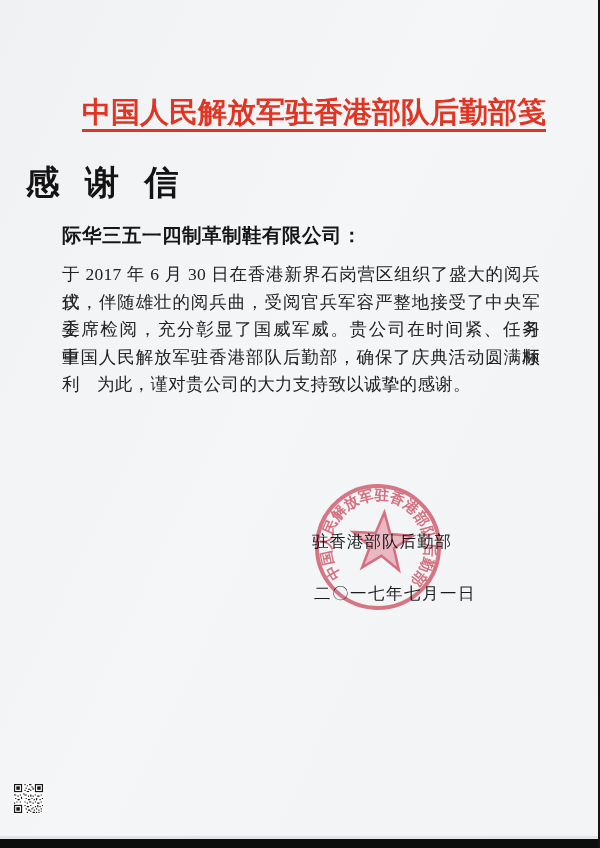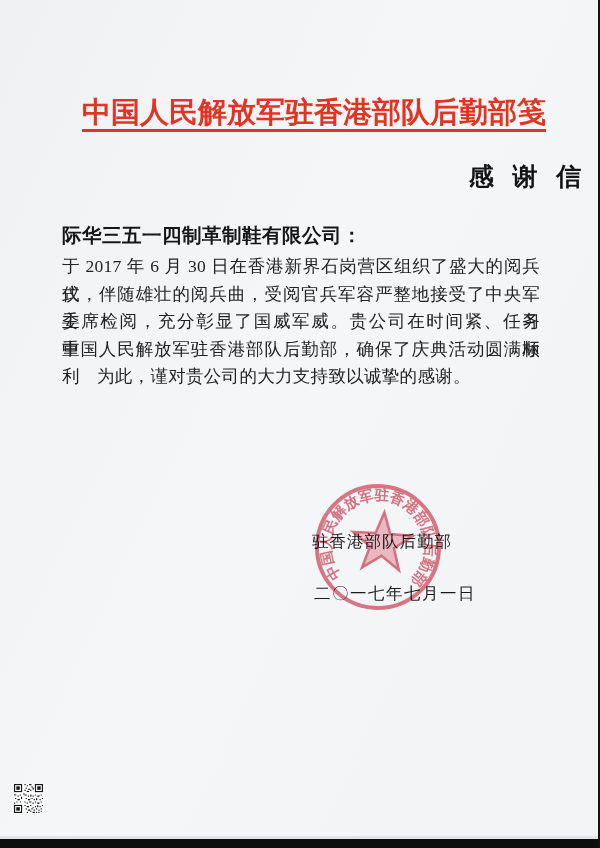--- a/index.html
+++ b/index.html
@@ -18,30 +18,30 @@
   }
   .letterhead .lh-inner{
     display:inline-block;
     font-size:29px;font-weight:bold;color:#e13422;
     letter-spacing:0px;line-height:32px;
     border-bottom:3px solid #e13422;
     padding-bottom:1px;
   }
   .doc-title{
     position:absolute;top:160px;left:0;right:0;
-    text-align:right;
-    font-size:25px;font-weight:bold;color:#141414;
+    text-align:left;
+    font-size:34px;font-weight:bold;color:#141414;
     letter-spacing:0.75em;text-indent:0.75em;
   }
   .content{
     position:absolute;top:222px;left:62px;width:478px;
   }
   .recipient{
     font-size:19.5px;font-weight:bold;color:#161616;
-    height:27px;line-height:27px;margin-bottom:4px;
+    height:27px;line-height:27px;margin-bottom:12px;
     letter-spacing:0.5px;
   }
   .ln{
     font-size:17.5px;line-height:27.5px;height:27.5px;
     color:#222;letter-spacing:0.3px;white-space:nowrap;
   }
   .ln.j{white-space:normal;text-align:justify;text-align-last:justify;}
   .ln.ind{text-indent:2em;}
   .signature{
     position:absolute;left:312px;top:531px;

